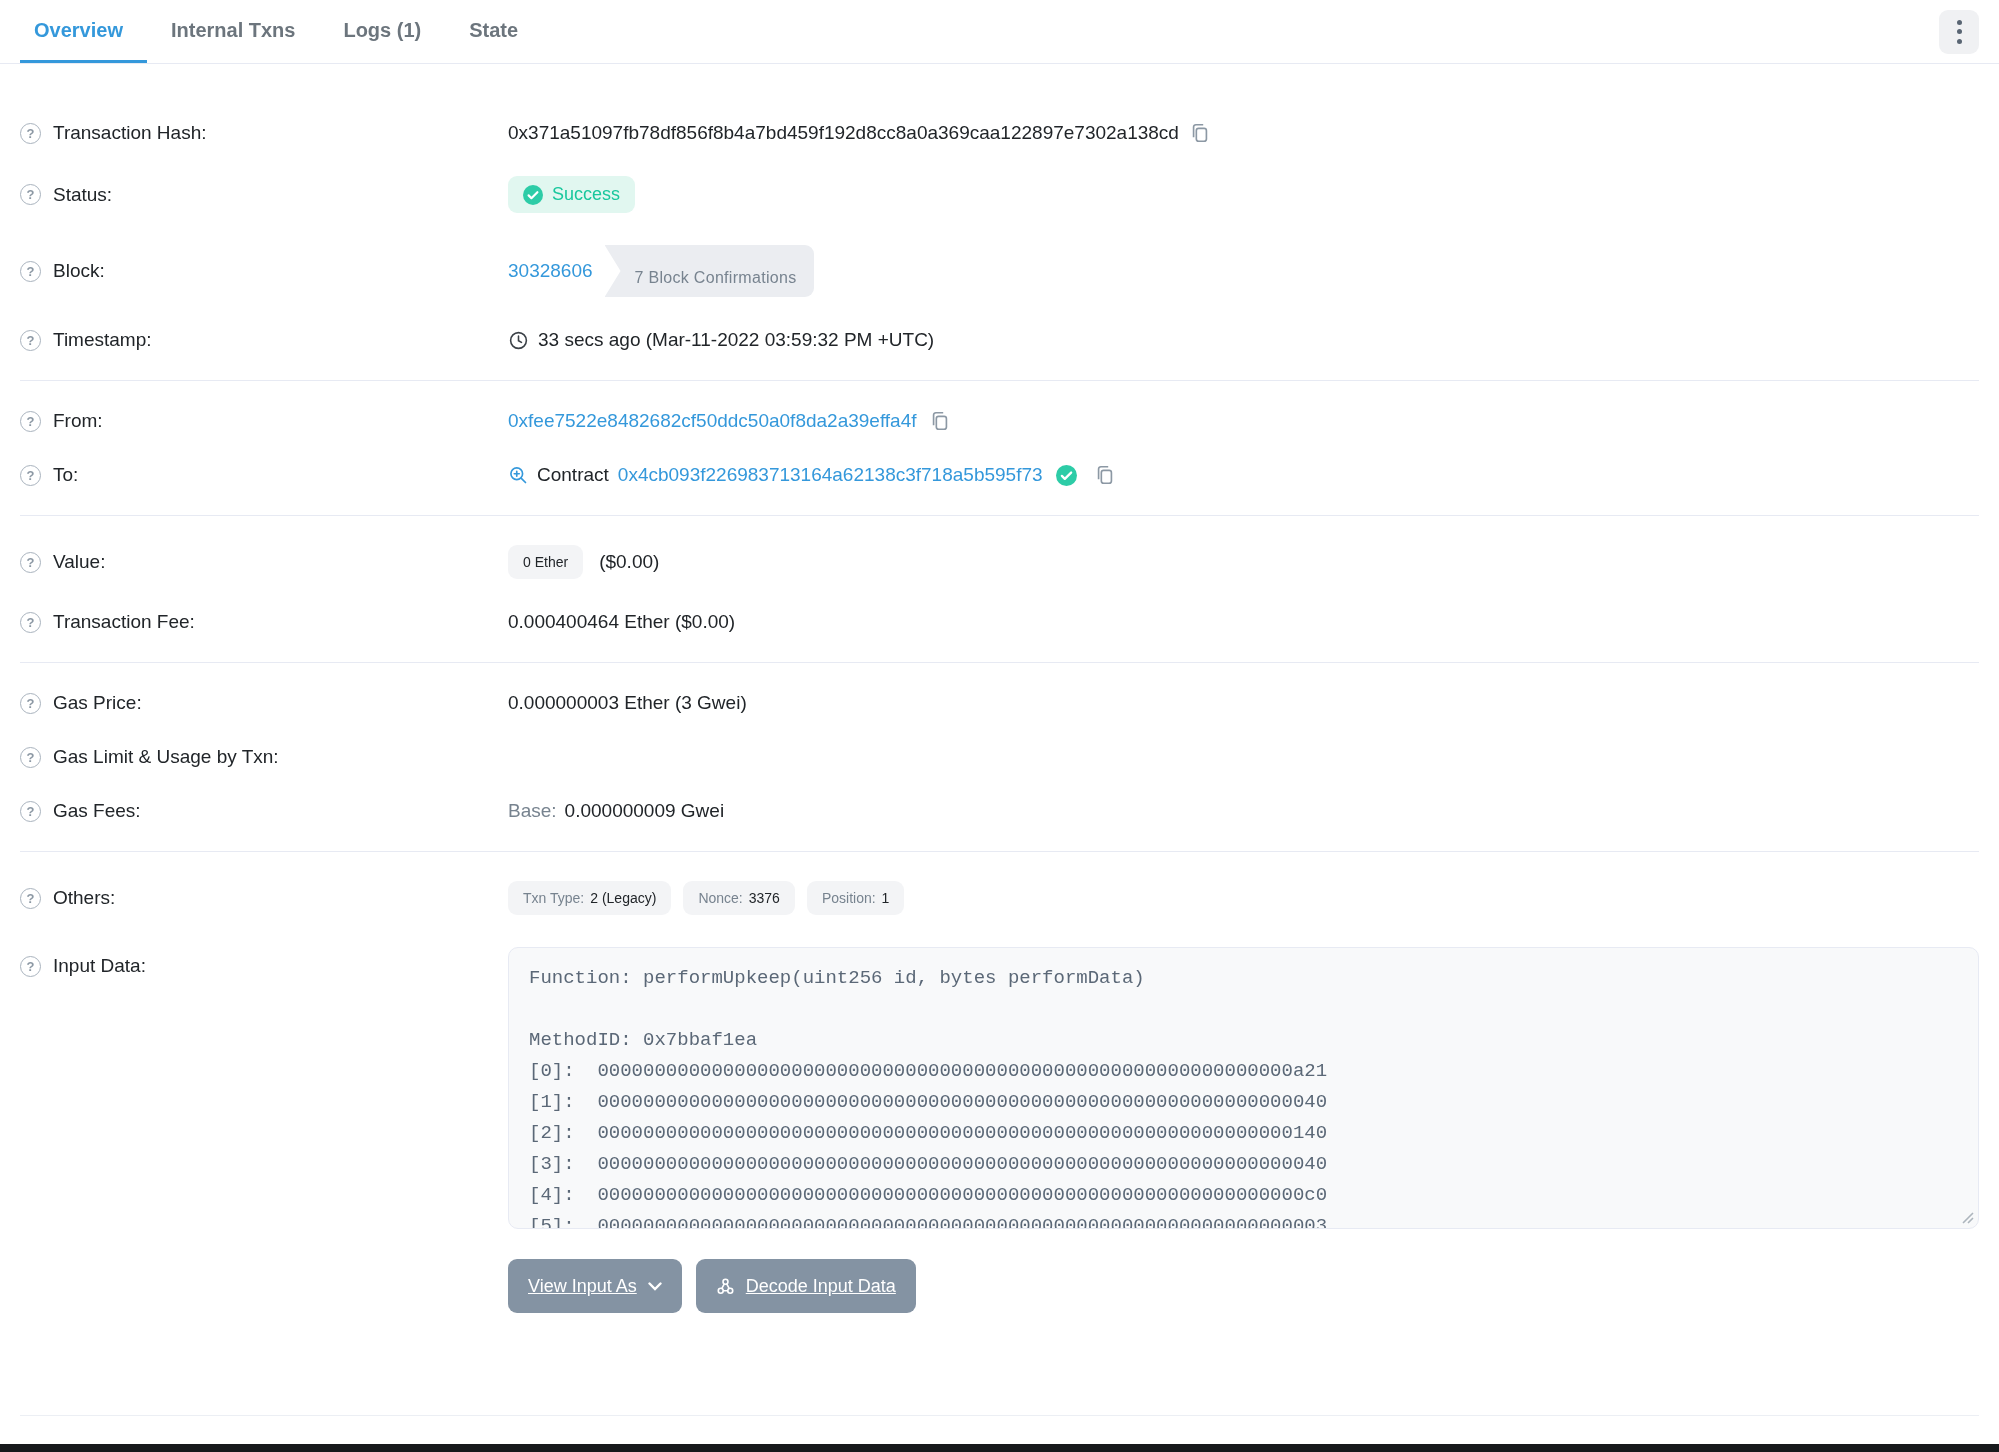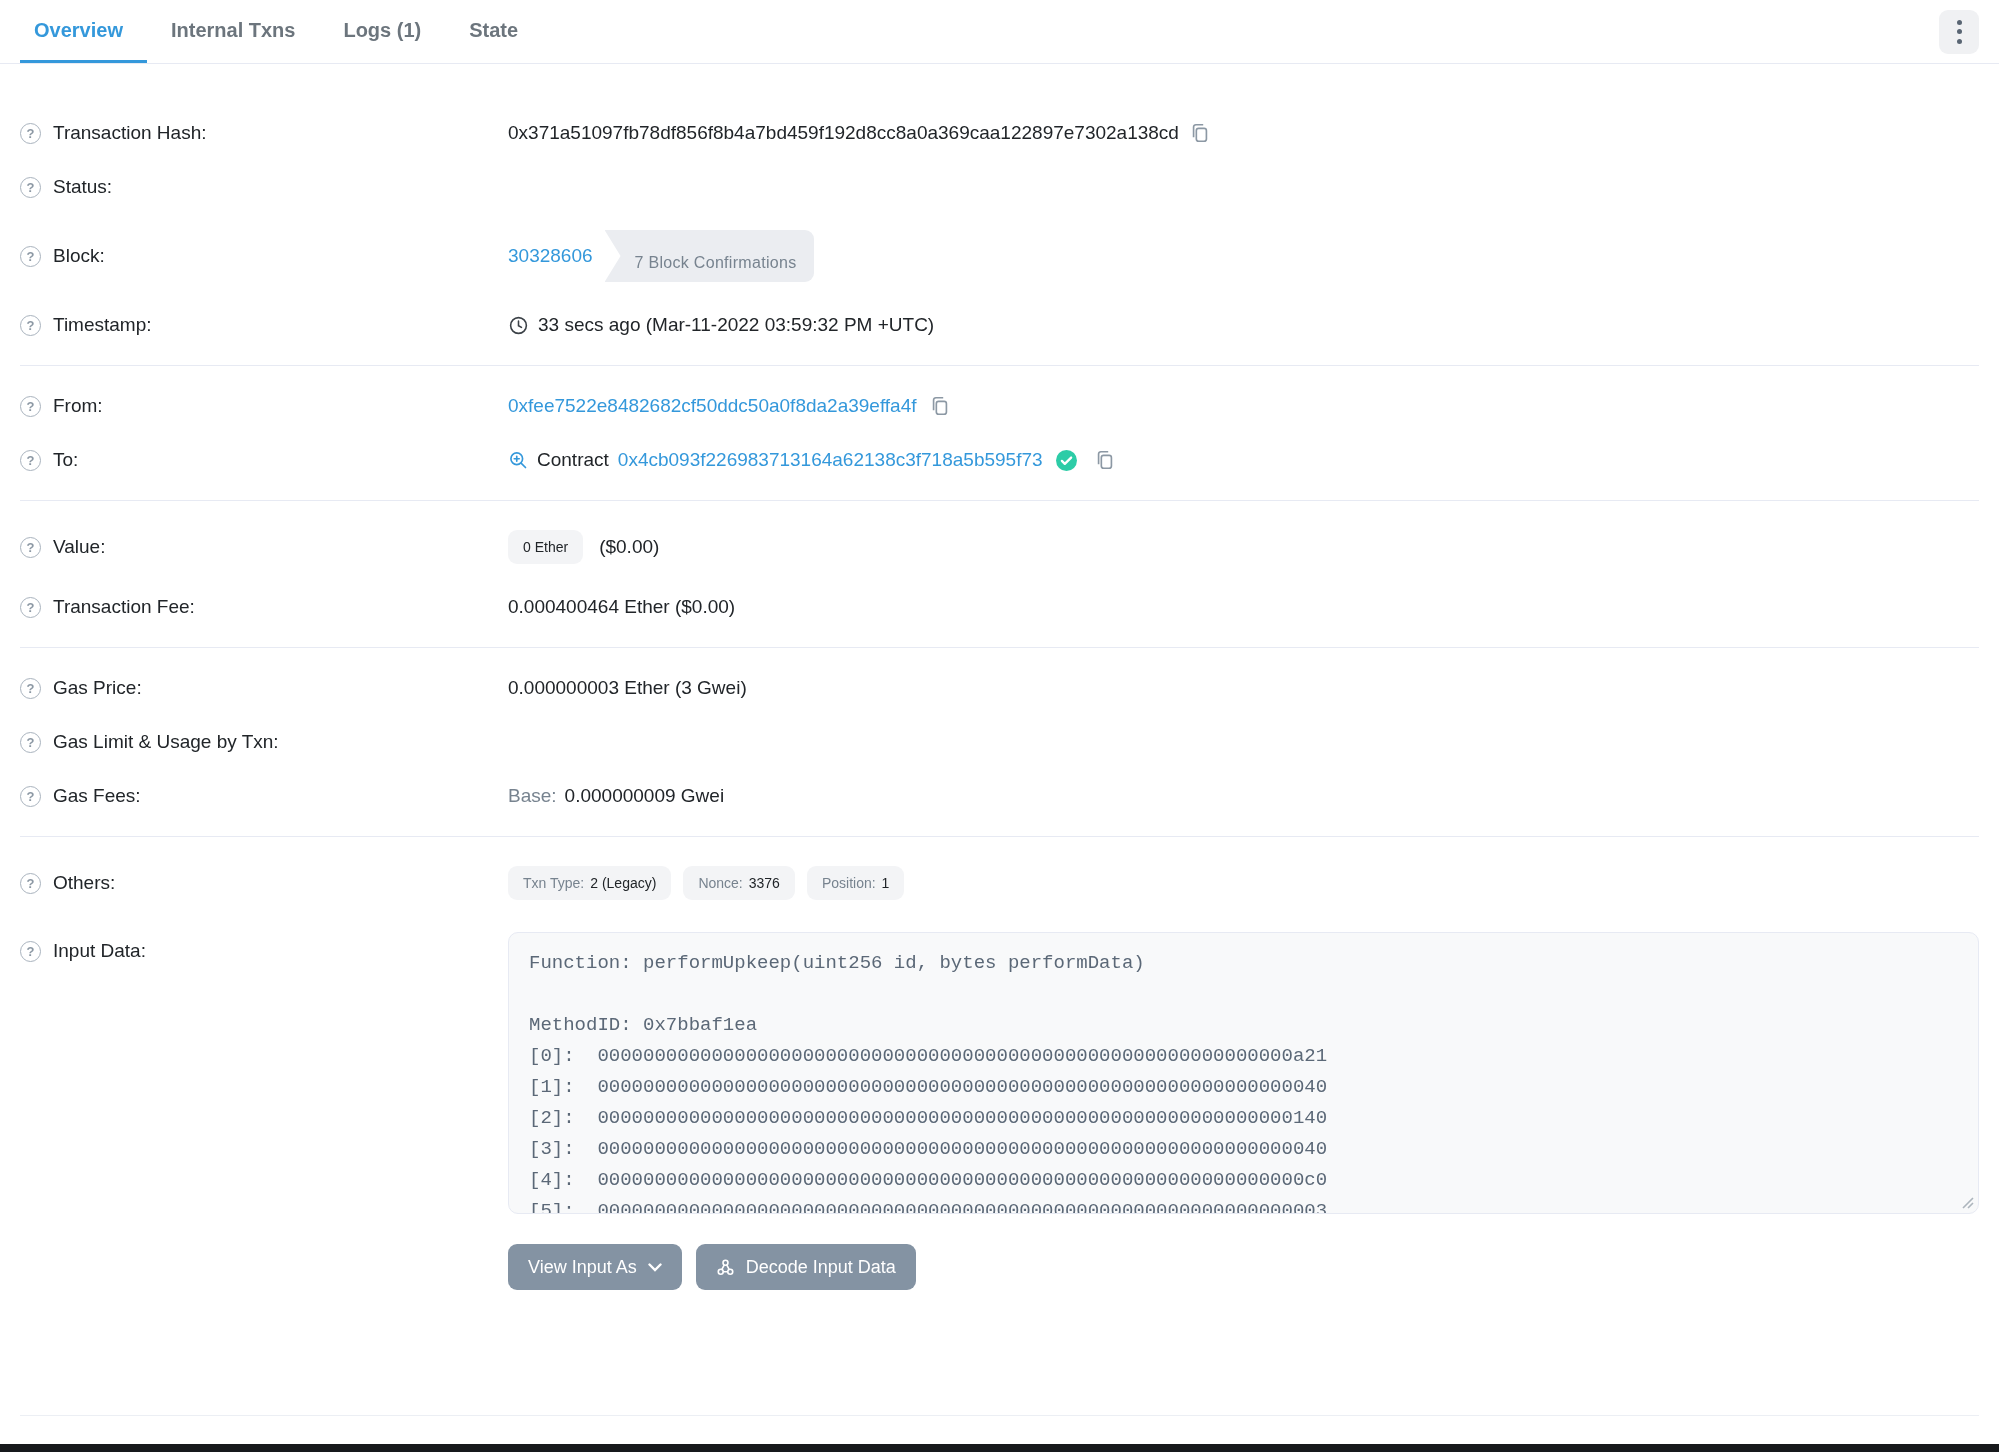--- a/index.html
+++ b/index.html
@@ -46,21 +46,21 @@
   .sep { color:#8c98a4; margin:0 16px; font-size:17px; }
   .redbox { outline:3.5px solid #fb0f0c; outline-offset:7px; display:inline-block; }
   .usd { margin-left:16px; }
 
   
   .input-box { flex:1; height:282px; background:#f8f9fa; border:1px solid #e7eaf3; border-radius:10px; padding:15px 20px; font-family:"Liberation Mono", monospace; font-size:19px; line-height:31px; color:#5b6877; overflow:hidden; position:relative; }
   .code-line { white-space:pre; min-height:31px; }
   .grip { position:absolute; right:4px; bottom:4px; opacity:.8; }
 
   .btn-row { display:flex; gap:14px; margin:14px 0 0 488px; }
-  .btn { background:#8493a3; color:#fff; border:none; border-radius:9px; padding:0 20px; height:46px; font-size:18px; font-family:inherit; display:inline-flex; align-items:center; gap:11px; cursor:pointer; }
+  .btn { background:#8493a3; color:#fff; border:none; border-radius:9px; padding:0 20px; height:54px; font-size:18px; font-family:inherit; display:inline-flex; align-items:center; gap:11px; cursor:pointer;text-decoration:underline; }
 
   
   .bottom-divider { position:absolute; left:20px; right:20px; bottom:36px; border-top:1px solid #eceff4; }
   .bottom-bar { position:absolute; left:0; right:0; bottom:0; height:8px; background:#17191c; }
 
   svg { display:block; }
 </style>
 </head>
 <body>
 
@@ -100,20 +100,31 @@
               </svg>
           </span>
         </button>
       </div>
     </div>
 
     <div class="row">
       <div class="row-label">
         <span class="qicon">?</span>
         <span>Status:</span>
+      </div>
+      <div class="row-value">
+        <span class="badge-success">
+          <span>
+            <svg width="20" height="20" viewBox="0 0 20 20">
+                <circle cx="10" cy="10" r="10" fill="#2dcca7"></circle>
+                <path d="M5.6 10.4l2.8 2.8 6-6" stroke="#fff" stroke-width="2.2" fill="none" stroke-linecap="round" stroke-linejoin="round"></path>
+              </svg>
+          </span>
+          <span>Success</span>
+        </span>
       </div>
     </div>
 
     <div class="row">
       <div class="row-label">
         <span class="qicon">?</span>
         <span>Block:</span>
       </div>
       <div class="row-value">
         <a class="link">30328606</a>

